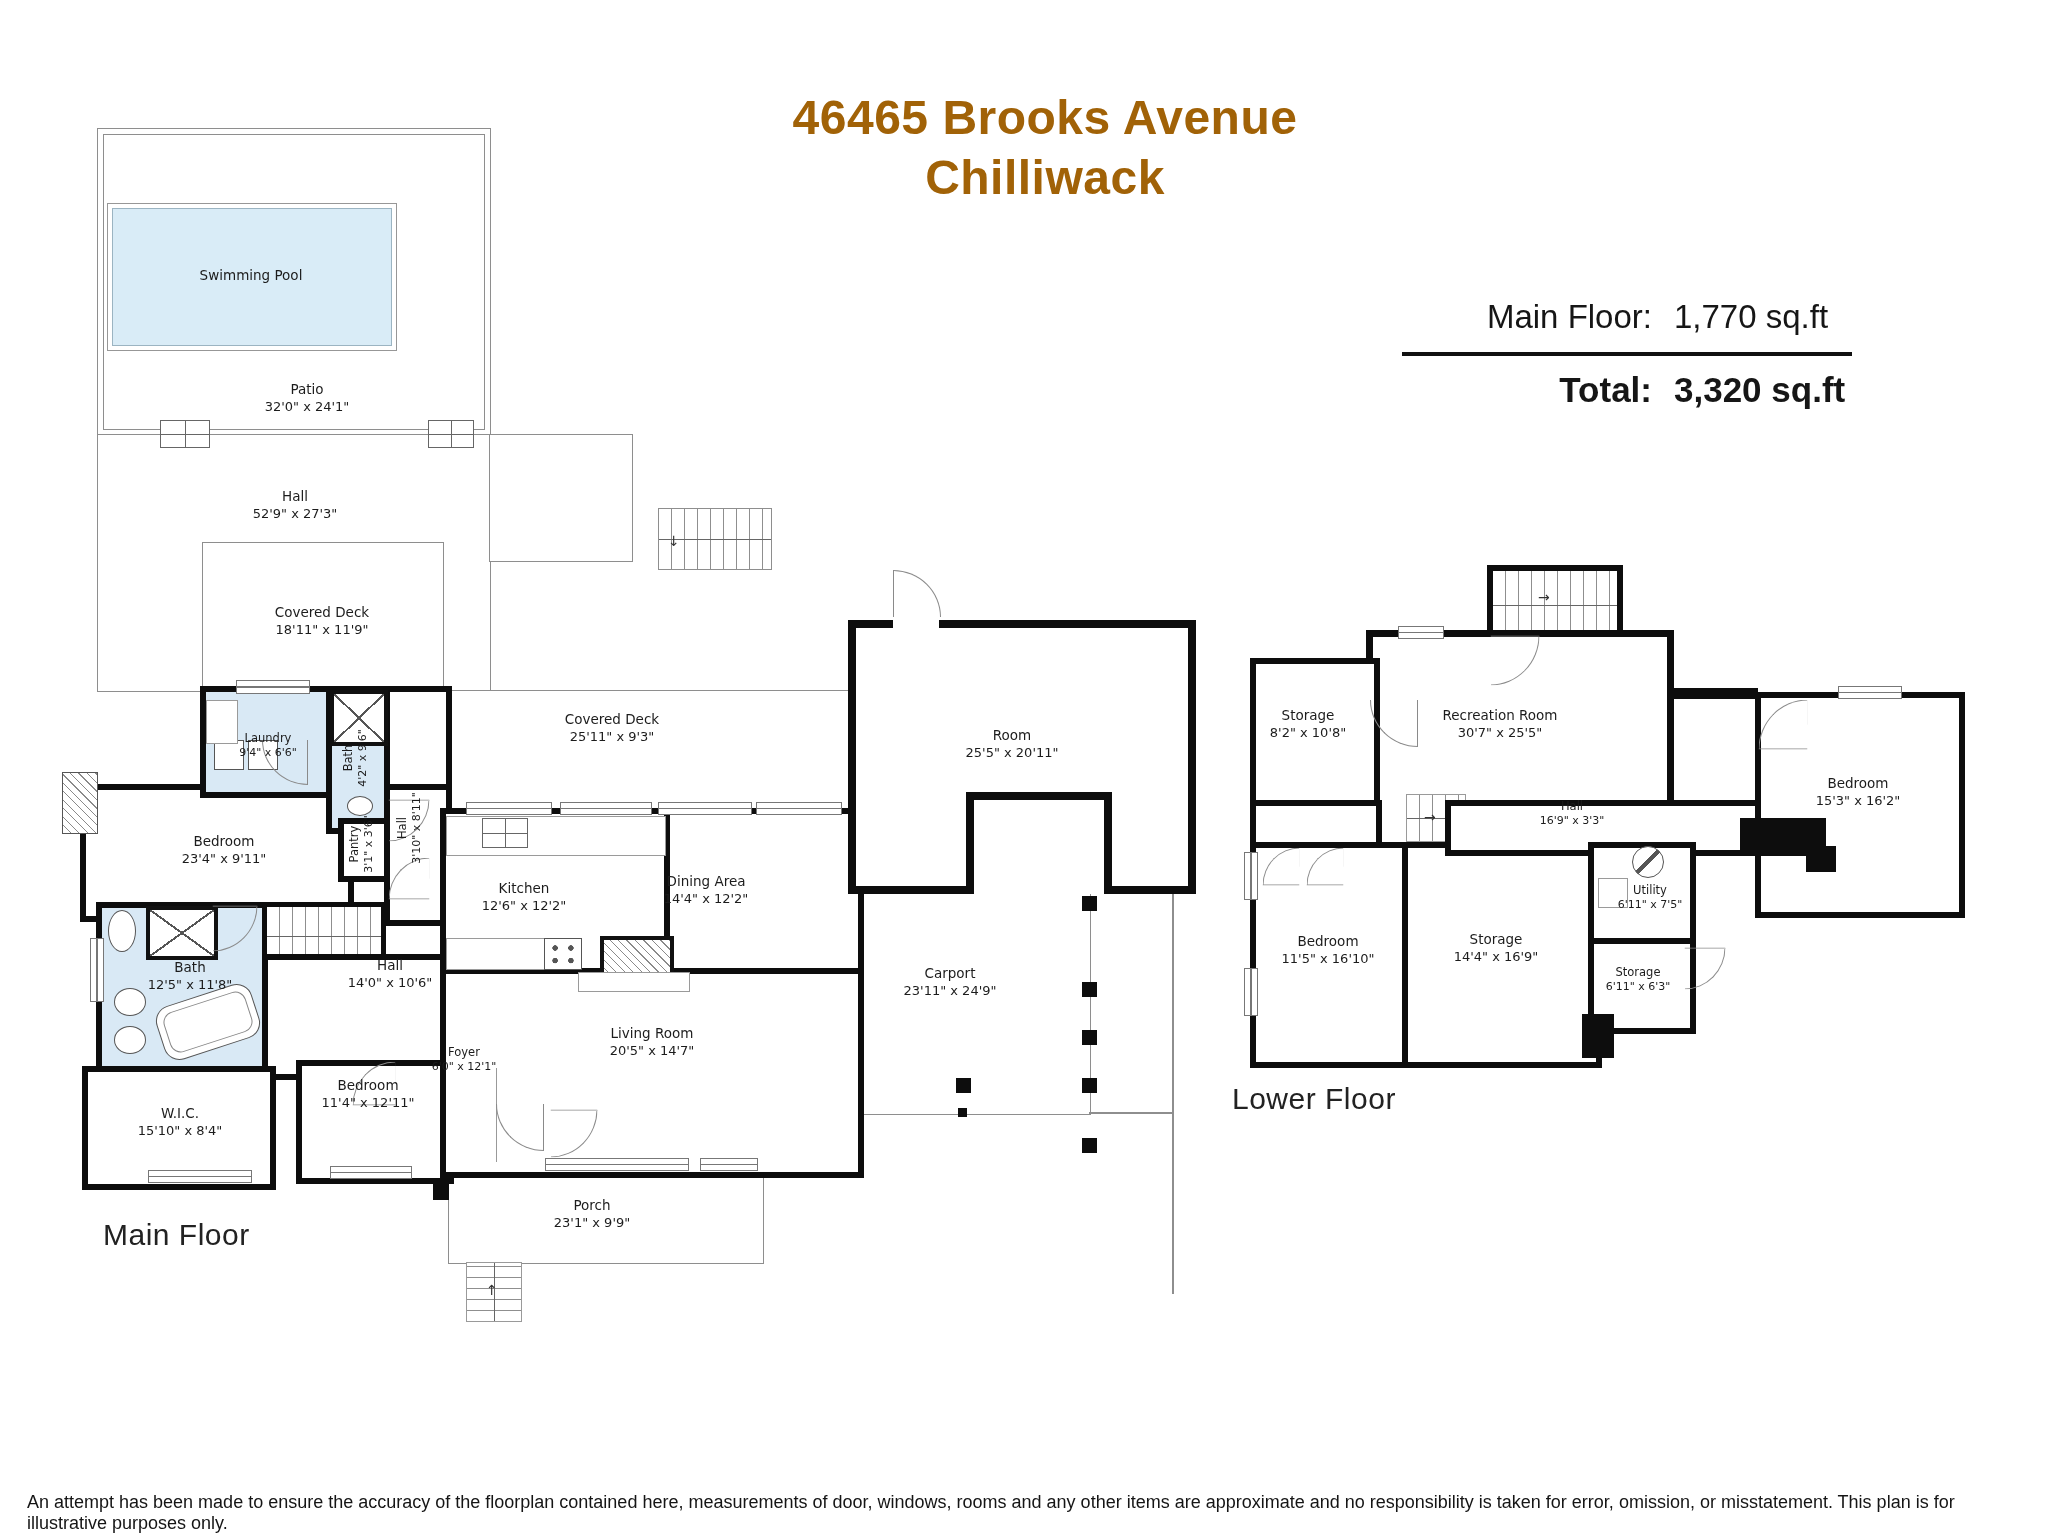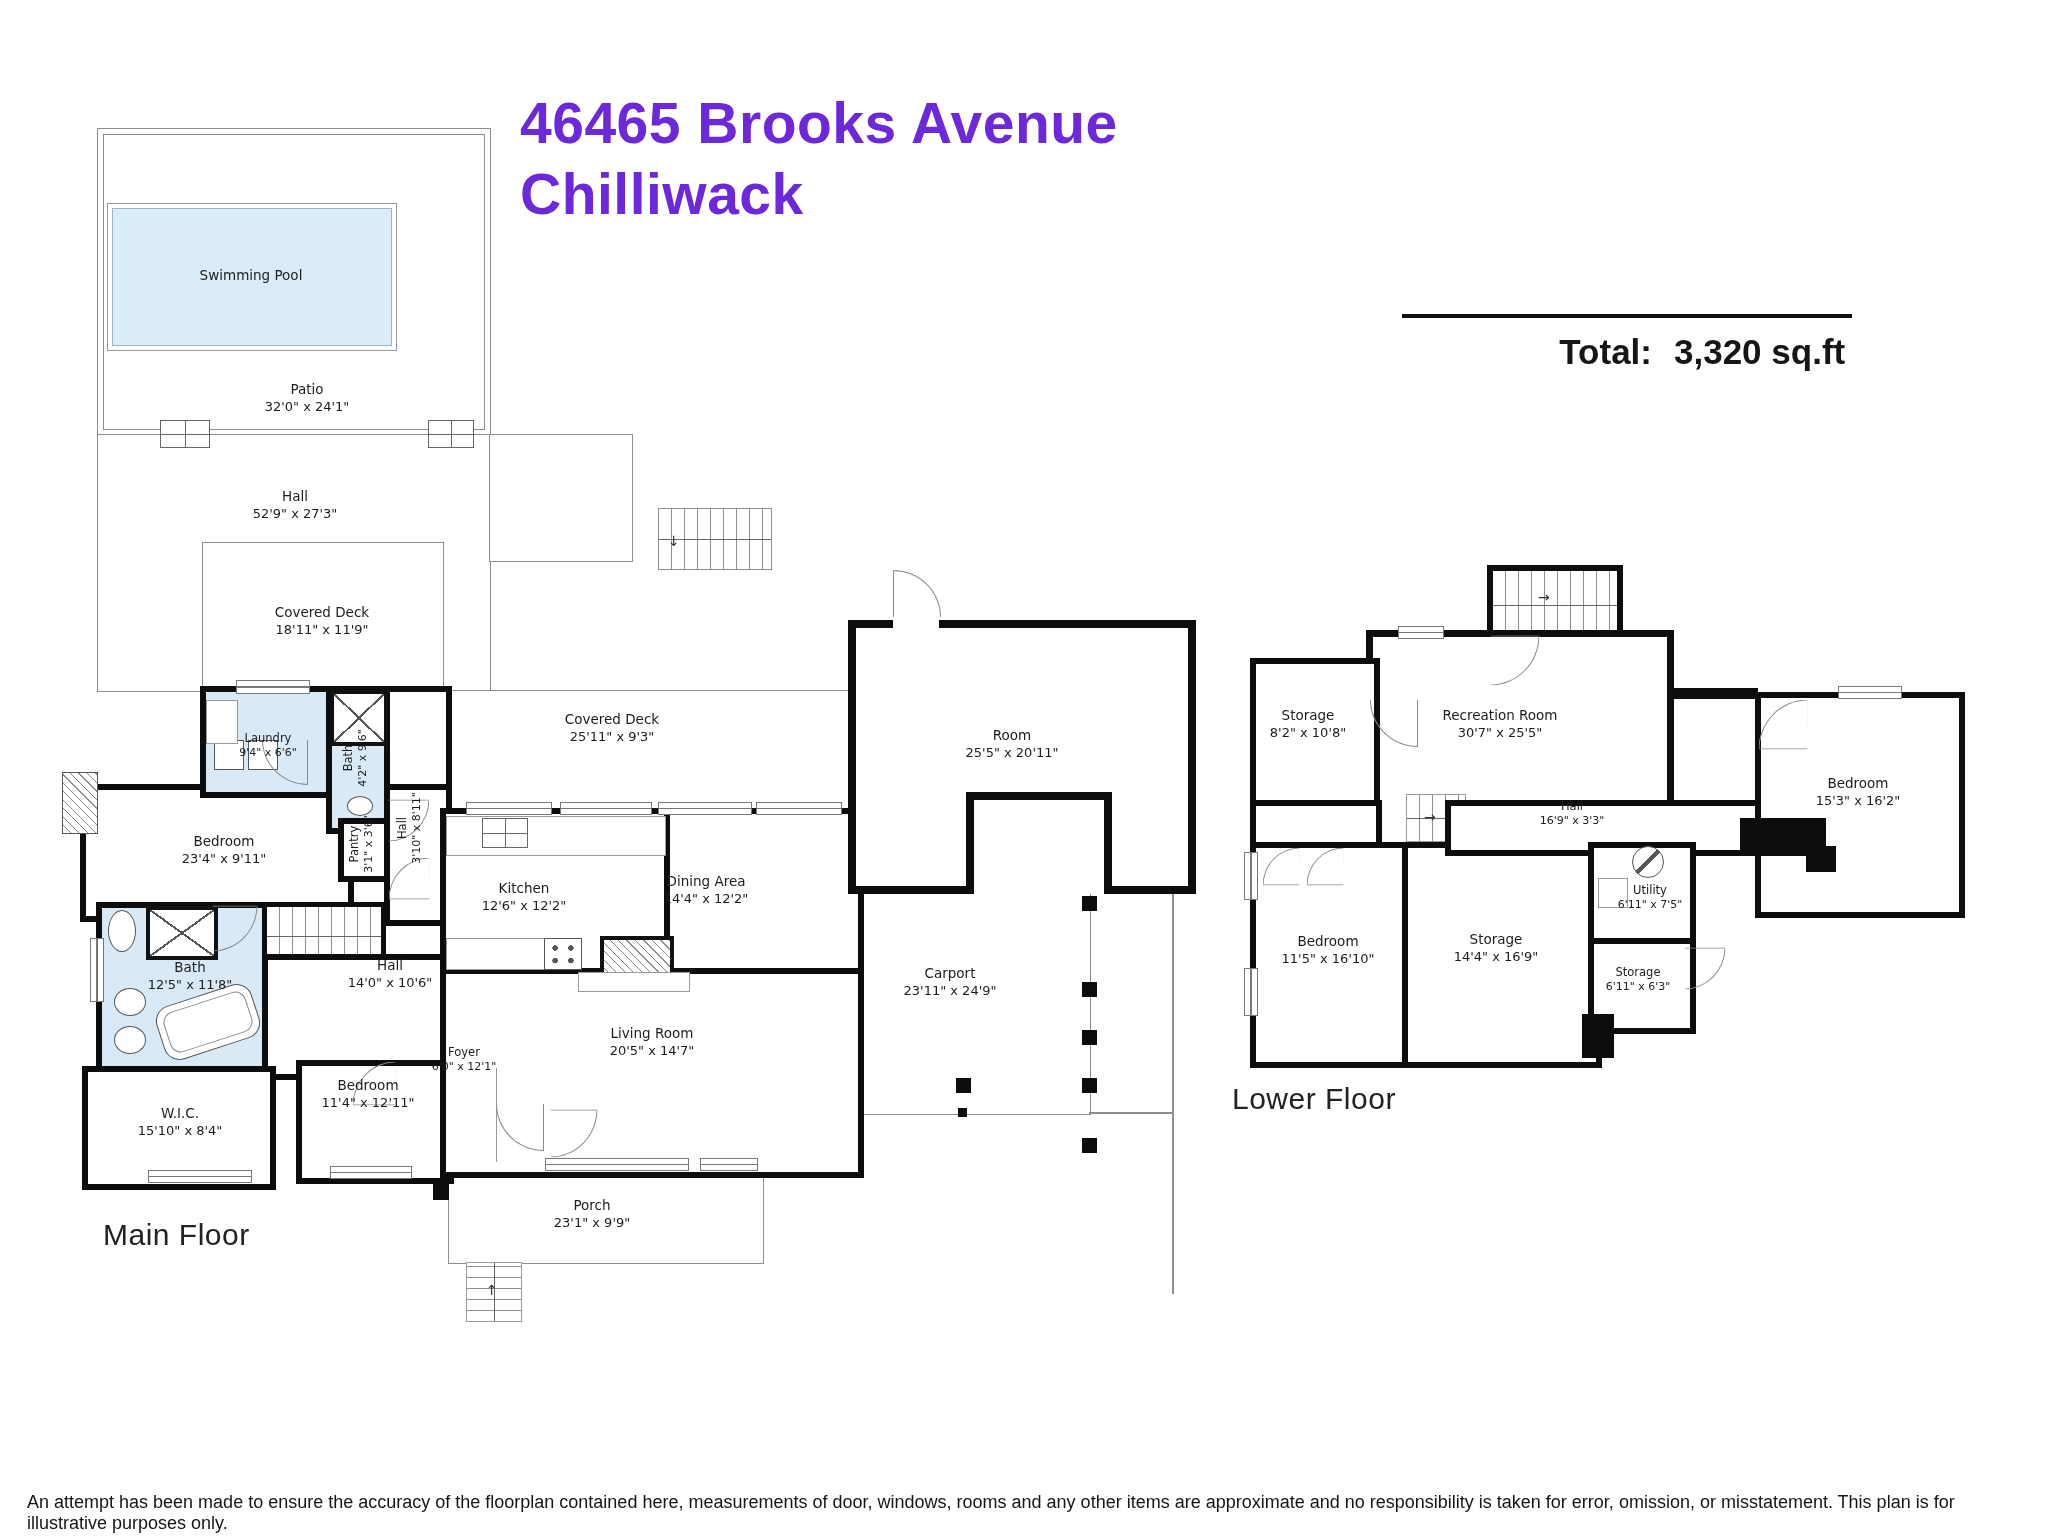--- a/index.html
+++ b/index.html
@@ -47,39 +47,43 @@
   .win-v{background:linear-gradient(90deg,#fff calc(50% - .6px),#777 calc(50% - .6px) calc(50% + .6px),#fff calc(50% + .6px));border:1px solid #777}
   .arc{border:1.4px solid #8a8a8a;border-bottom:none;border-top-right-radius:100%;background:transparent}
   
   .lbl{position:absolute;transform:translate(-50%,-50%);text-align:center;font-size:13.5px;line-height:1.3;color:#1c1c1c;white-space:nowrap;z-index:20}
   .lbl .d{font-size:13px}
   .lbl.v{transform:translate(-50%,-50%) rotate(-90deg)}
   .lbl.sm{font-size:11.5px}
   .lbl.sm .d{font-size:11px}
   .floorlbl{position:absolute;font-family:"Liberation Sans",sans-serif;font-weight:500;font-size:30px;color:#222;letter-spacing:.5px;z-index:20}
   
-  .title{position:absolute;left:520px;top:88px;width:1050px;font-family:"Liberation Sans",sans-serif;font-weight:600;font-size:57px;line-height:1.25;color:#6d28d9;letter-spacing:.5px}
+  .title{position:absolute;left:520px;top:88px;width:1050px;text-align:center;font-family:"Liberation Sans",sans-serif;font-weight:600;font-size:48px;line-height:1.25;color:#a16207;letter-spacing:.5px}
   .areas{position:absolute;left:1392px;top:298px;width:460px;font-family:"Liberation Sans",sans-serif;color:#161616}
   .arow{display:flex;justify-content:flex-end;align-items:baseline;gap:22px;font-size:33px;margin-bottom:13px}
   .arow .val{width:178px;text-align:left}
   .adivider{height:4px;background:#111;margin:16px 0 14px 10px}
   .atotal{display:flex;justify-content:flex-end;align-items:baseline;gap:22px;font-size:35px;font-weight:700}
   .atotal .val{width:178px;text-align:left}
   .disclaimer{position:absolute;left:27px;top:1492px;width:1995px;font-family:"Liberation Sans",sans-serif;font-weight:500;font-size:18px;color:#151515}
 </style>
 </head>
 <body>
 
 <div id="canvas">
 
   <div class="title">
     <div>46465 Brooks Avenue</div>
     <div>Chilliwack</div>
   </div>
   <div class="areas">
+    <div class="arow">
+      <span>Main Floor:</span>
+      <span class="val">1,770 sq.ft</span>
+    </div>
     <div class="adivider"></div>
     <div class="atotal">
       <span>Total:</span>
       <span class="val">3,320 sq.ft</span>
     </div>
   </div>
 
   <div class="abs thin2" style="left:97px;top:128px;width:392px;height:306px"></div>
   <div class="abs pool" style="left:112px;top:208px;width:278px;height:136px"></div>
   <div class="abs thin" style="left:97px;top:434px;width:392px;height:256px"></div>

